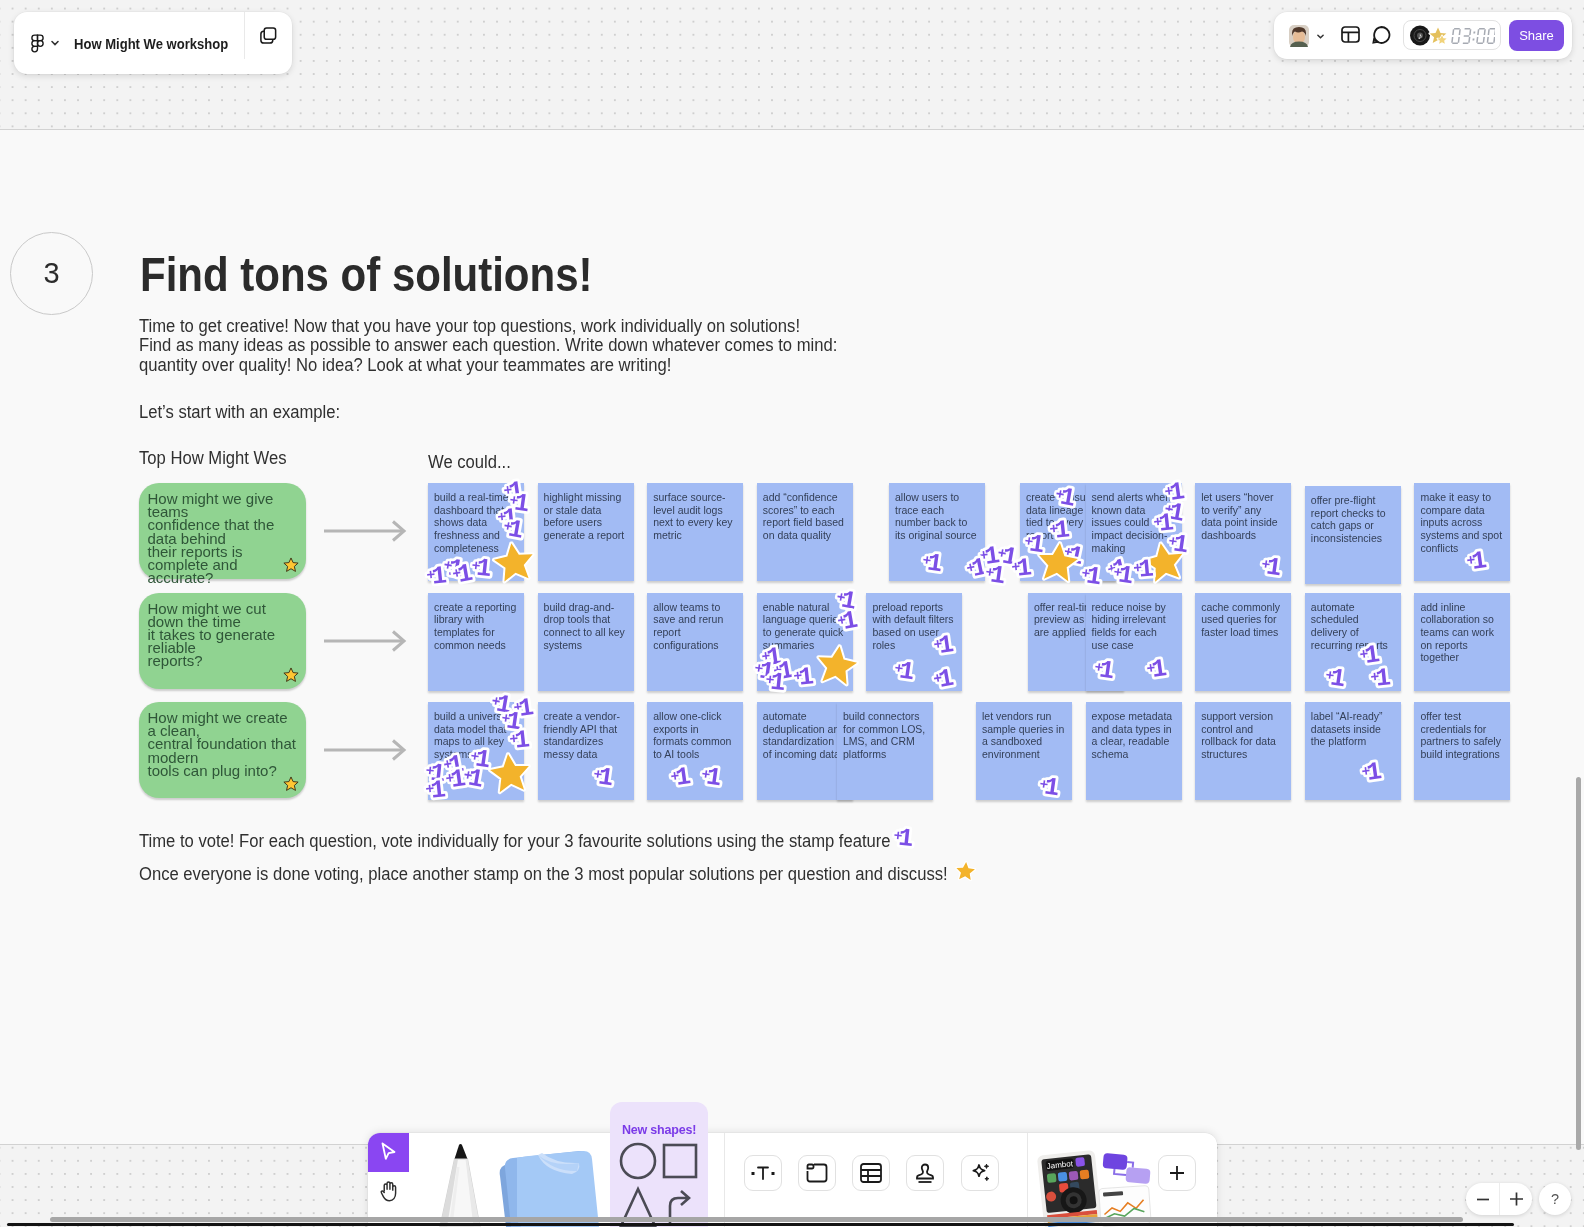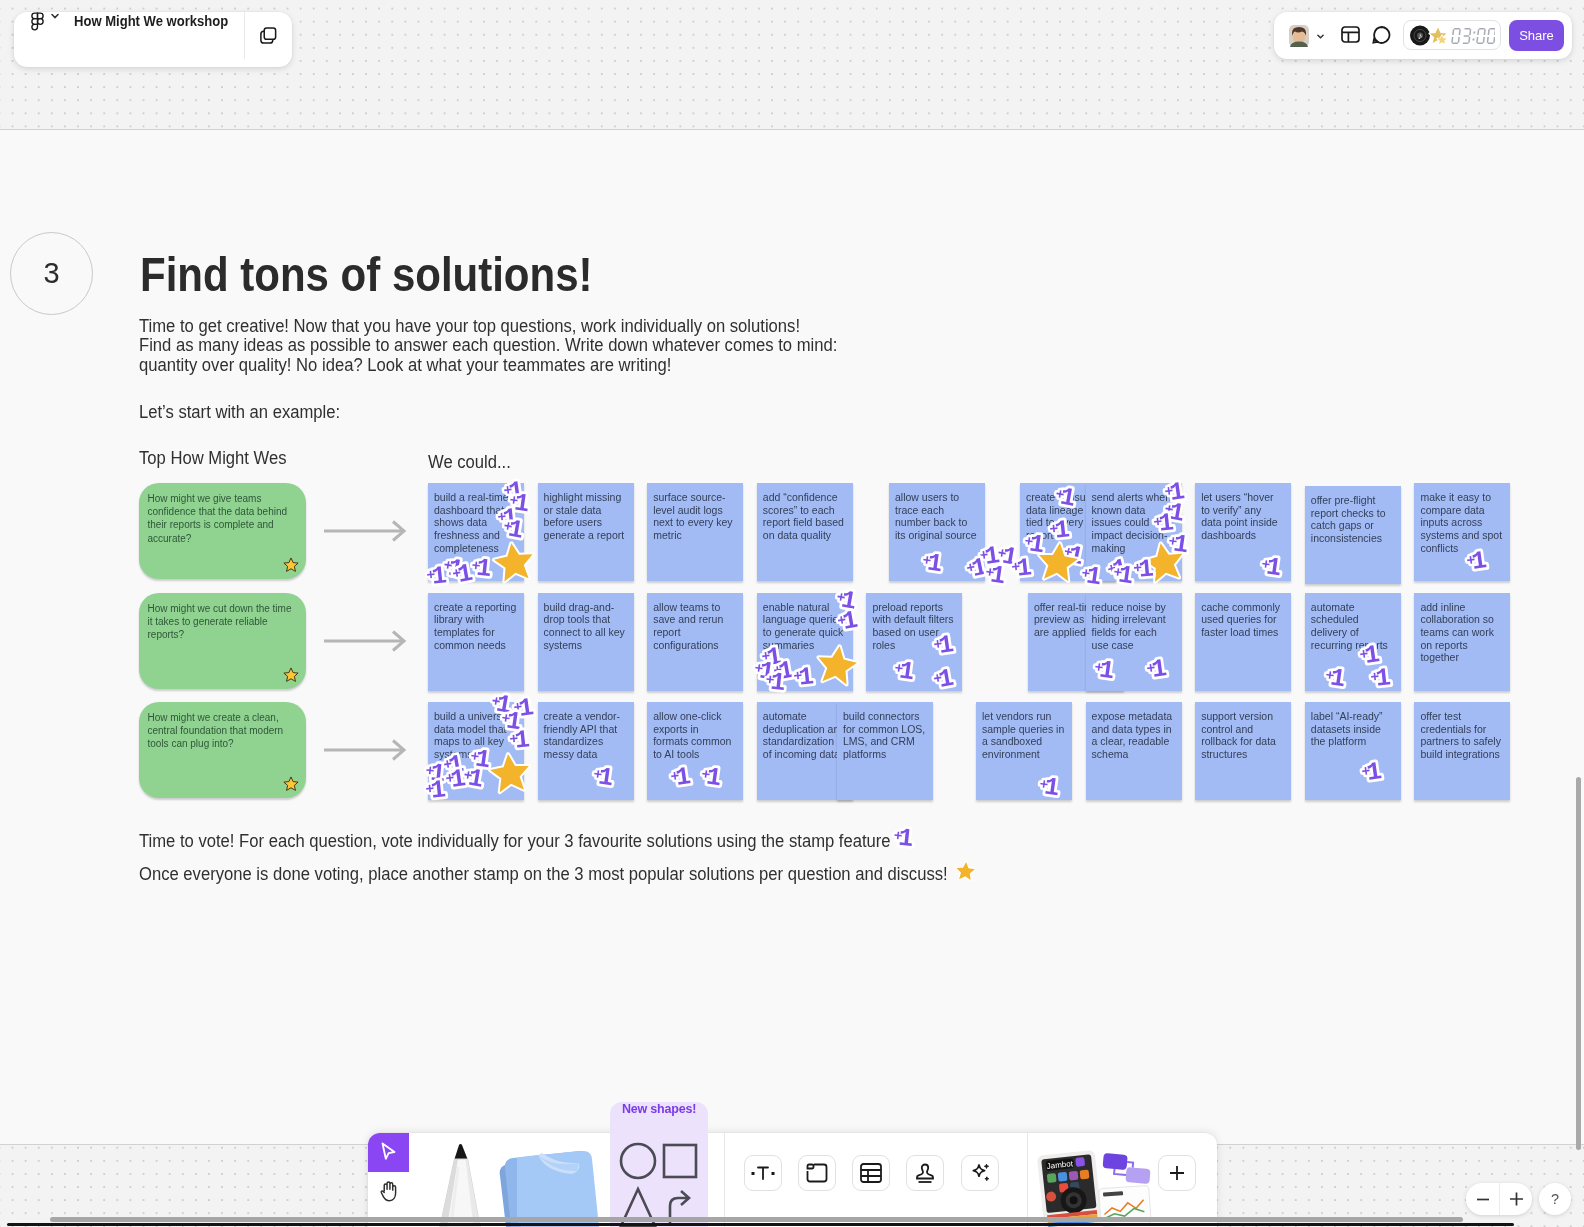--- a/index.html
+++ b/index.html
@@ -12,24 +12,24 @@
     background-position:6px 2px;
     position:relative;
   }
   .section {
     position:absolute; left:-20px; top:129px; width:1624px; height:1016px;
     background:#f9f9f9;
     border-top:1.5px solid #d2d2d2; border-bottom:1.5px solid #d2d2d2;
   }
   
   .tl-pill {
-    position:absolute; left:14px; top:12px; width:278px; height:55px;
+    position:absolute; left:14px; top:12px; width:278px; height:62px;
     background:#fff; border-radius:13px;
     box-shadow:0 2px 6px rgba(0,0,0,0.12), 0 0 0 0.5px rgba(0,0,0,0.04);
-    display:flex; 
+    display:flex; align-items:center;
   }
   .tl-title { font-size:15px; font-weight:bold; color:#1e1e1e; transform:scaleX(0.87); transform-origin:left center; white-space:nowrap; }
   .tl-div { width:1px; height:47px; background:#e9e9e9; position:absolute; left:230px; top:0; }
   
   .tr-pill {
     position:absolute; left:1274px; top:12px; width:298px; height:47px;
     background:#fff; border-radius:13px;
     box-shadow:0 2px 6px rgba(0,0,0,0.12), 0 0 0 0.5px rgba(0,0,0,0.04);
   }
   .share-btn {
@@ -59,21 +59,21 @@
     font-size:17.5px; line-height:19.4px; color:#303030;
   }
   .lets { position:absolute; left:139px; top:402px; font-size:17.5px; color:#303030; }
   .tophmw { position:absolute; left:139px; top:448px; font-size:17.5px; color:#303030; }
   .wecould { position:absolute; left:428px; top:452px; font-size:17.5px; color:#303030; }
   .vote1 { position:absolute; left:139px; top:831px; font-size:17.5px; color:#303030; }
   .vote2 { position:absolute; left:139px; top:864px; font-size:17.5px; color:#303030; }
   
   .gs {
     position:absolute; width:167px; height:96px; background:#90d391;
-    padding:9px 9px; font-size:10px; line-height:13.2px; color:#2f5638;
+    padding:9px 9px; font-size:15px; line-height:13.2px; color:#2f5638;
     box-shadow:0 1.5px 2px rgba(0,0,0,0.18);
     border-radius:20px;
   }
   .bs {
     position:absolute; width:96px; height:98px; background:#a2bbf4;
     padding:8px 6px; font-size:10.5px; line-height:12.7px; color:#333f57;
     box-shadow:0 1.5px 2px rgba(0,0,0,0.18);
   }
   .arrow { position:absolute; }
   
@@ -87,21 +87,21 @@
     position:absolute; top:22px; width:38px; height:36px;
     border:1px solid #e1e1e1; border-radius:9px; background:#fff;
     display:flex; align-items:center; justify-content:center;
   }
   .tb-div { position:absolute; top:0; width:1px; height:94px; background:#e8e8e8; }
   .shapes-panel {
     position:absolute; left:242px; top:-31px; width:98px; height:125px;
     background:#ece2fb; border-radius:12px 12px 0 0;
     text-align:center;
   }
-  .shapes-panel .nst { color:#7b3be8; font-size:12.5px; font-weight:bold; margin-top:0; letter-spacing:-0.2px; }
+  .shapes-panel .nst { color:#7b3be8; font-size:12.5px; font-weight:bold; margin-top:21px; letter-spacing:-0.2px; }
   
   .zoom-pill {
     position:absolute; left:1466px; top:1183px; width:66px; height:32px;
     background:#fff; border-radius:16px; box-shadow:0 1px 4px rgba(0,0,0,0.14);
   }
   .zoom-pill .zd { position:absolute; left:33px; top:0; width:1px; height:32px; background:#ececec; }
   .help-btn {
     position:absolute; left:1539px; top:1183px; width:32px; height:32px;
     background:#fff; border-radius:50%; box-shadow:0 1px 4px rgba(0,0,0,0.14);
     display:flex; align-items:center; justify-content:center;

